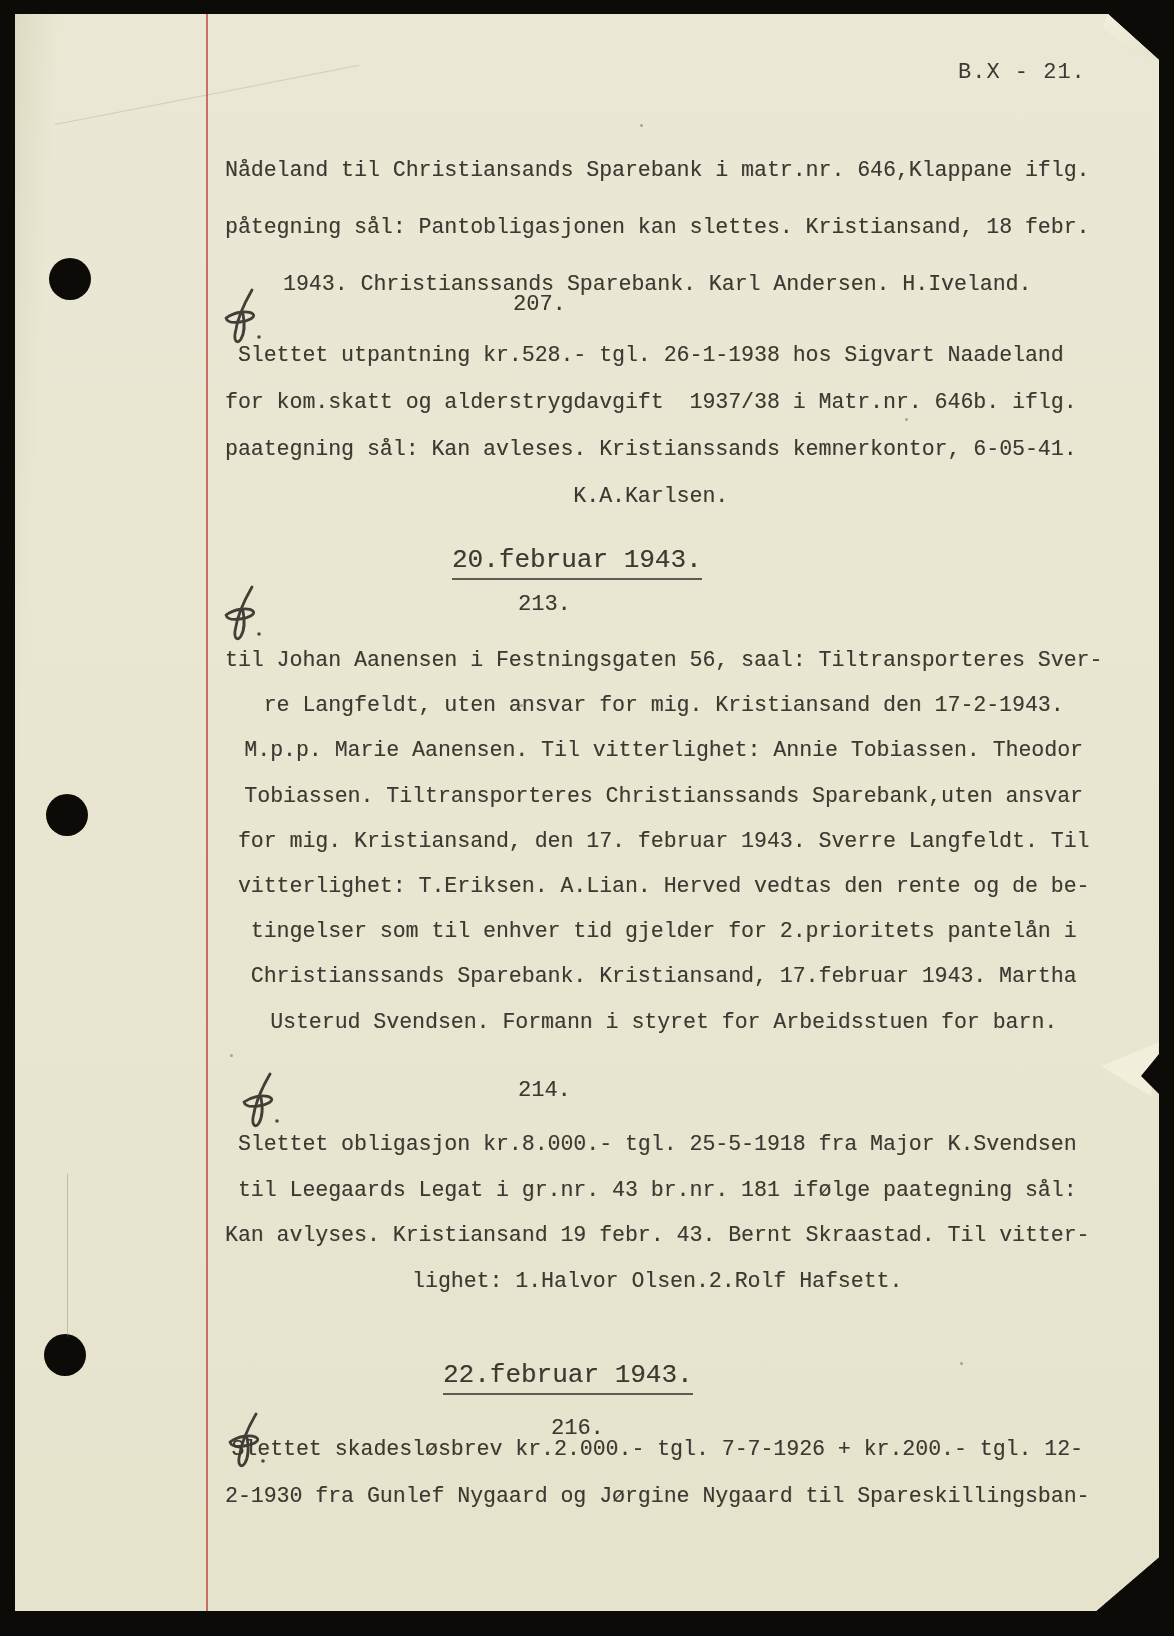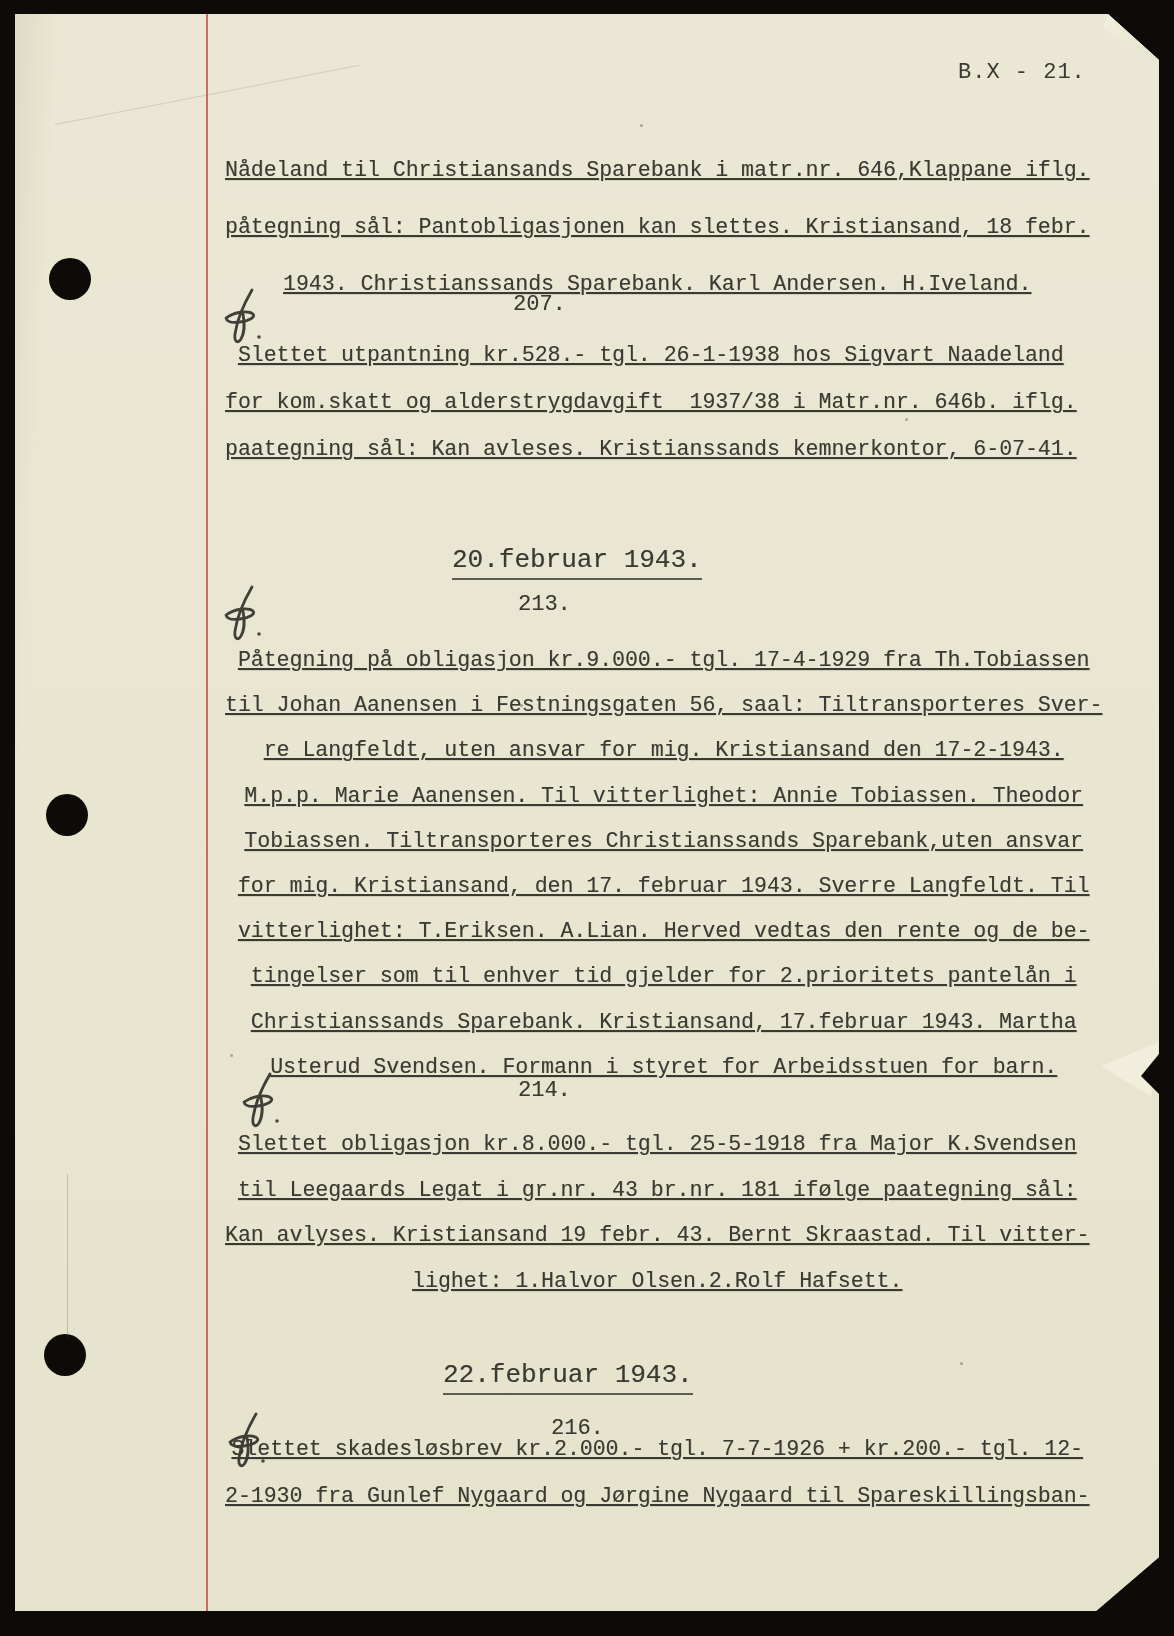--- a/index.html
+++ b/index.html
@@ -36,21 +36,21 @@
     background:var(--background);
   }
   .hole.h1{left:34px;top:244px;}
   .hole.h2{left:31px;top:780px;}
   .hole.h3{left:29px;top:1320px;}
   .page-ref{
     position:absolute;left:943px;top:46px;
     font-size:22px;color:var(--ink);letter-spacing:1px;white-space:pre;
   }
   .tblock{position:absolute;left:210px;color:var(--ink);font-size:21.5px;}
-  .tblock .tline{white-space:pre;text-shadow:.4px .4px 0 rgba(59,57,49,.35);text-decoration:underline;}
+  .tblock .tline{white-space:pre;text-shadow:.4px .4px 0 rgba(59,57,49,.35);}
   .intro{top:128px;line-height:57px;}
   .e207{top:318px;line-height:47px;}
   .e213{top:624px;line-height:45.2px;}
   .e214{top:1108px;line-height:45.5px;}
   .e216{top:1412px;line-height:47px;}
   .entry-num{
     position:absolute;color:var(--ink);font-size:22px;white-space:pre;
     text-shadow:.4px .4px 0 rgba(59,57,49,.35);
     margin-left:48px;
   }
@@ -129,35 +129,35 @@
   <svg class="mark mk207" viewBox="0 0 40 62">
     <g fill="none" stroke="#2f2d26" stroke-width="2.8" stroke-linecap="round" opacity="0.9">
       <path d="M30,2 C23,14 15,32 13,46 C12,54 16,56 19,51 C22,46 23,36 21,26"></path>
       <path d="M4,30 C12,24 26,22 31,26 C34,29 27,33 18,34 C11,35 5,34 4,30"></path>
     </g>
     <circle cx="37" cy="49" r="1.8" fill="#2f2d26" opacity="0.85"></circle>
   </svg>
   <div class="tblock e207">
     <div class="tline">Slettet utpantning kr.528.- tgl. 26-1-1938 hos Sigvart Naadeland</div>
     <div class="tline">for kom.skatt og alderstrygdavgift  1937/38 i Matr.nr. 646b. iflg.</div>
-    <div class="tline">paategning sål: Kan avleses. Kristianssands kemnerkontor, 6-07-41.</div>
+    <div class="tline">paategning sål: Kan avleses. Kristianssands kemnerkontor, 6-05-41.</div>
+    <div class="tline">K.A.Karlsen.</div>
   </div>
 
   <div class="date-heading d1">20.februar 1943.</div>
 
   <div class="entry-num n213">213.</div>
   <svg class="mark mk213" viewBox="0 0 40 62">
     <g fill="none" stroke="#2f2d26" stroke-width="2.8" stroke-linecap="round" opacity="0.9">
       <path d="M30,2 C23,14 15,32 13,46 C12,54 16,56 19,51 C22,46 23,36 21,26"></path>
       <path d="M4,30 C12,24 26,22 31,26 C34,29 27,33 18,34 C11,35 5,34 4,30"></path>
     </g>
     <circle cx="37" cy="49" r="1.8" fill="#2f2d26" opacity="0.85"></circle>
   </svg>
   <div class="tblock e213">
-    <div class="tline">Påtegning på obligasjon kr.9.000.- tgl. 17-4-1929 fra Th.Tobiassen</div>
     <div class="tline">til Johan Aanensen i Festningsgaten 56, saal: Tiltransporteres Sver-</div>
     <div class="tline">re Langfeldt, uten ansvar for mig. Kristiansand den 17-2-1943.</div>
     <div class="tline">M.p.p. Marie Aanensen. Til vitterlighet: Annie Tobiassen. Theodor</div>
     <div class="tline">Tobiassen. Tiltransporteres Christianssands Sparebank,uten ansvar</div>
     <div class="tline">for mig. Kristiansand, den 17. februar 1943. Sverre Langfeldt. Til</div>
     <div class="tline">vitterlighet: T.Eriksen. A.Lian. Herved vedtas den rente og de be-</div>
     <div class="tline">tingelser som til enhver tid gjelder for 2.prioritets pantelån i</div>
     <div class="tline">Christianssands Sparebank. Kristiansand, 17.februar 1943. Martha</div>
     <div class="tline">Usterud Svendsen. Formann i styret for Arbeidsstuen for barn.</div>
   </div>

